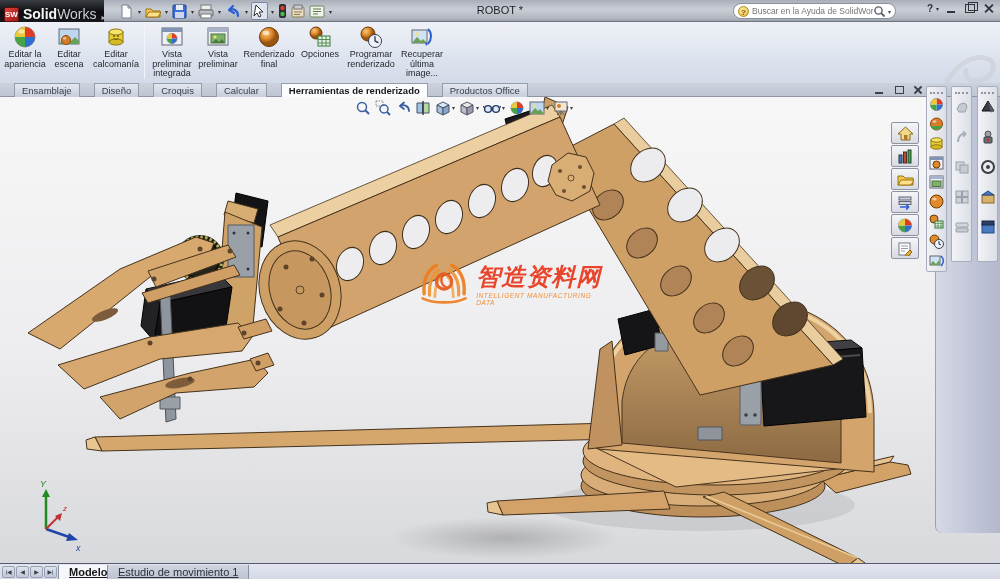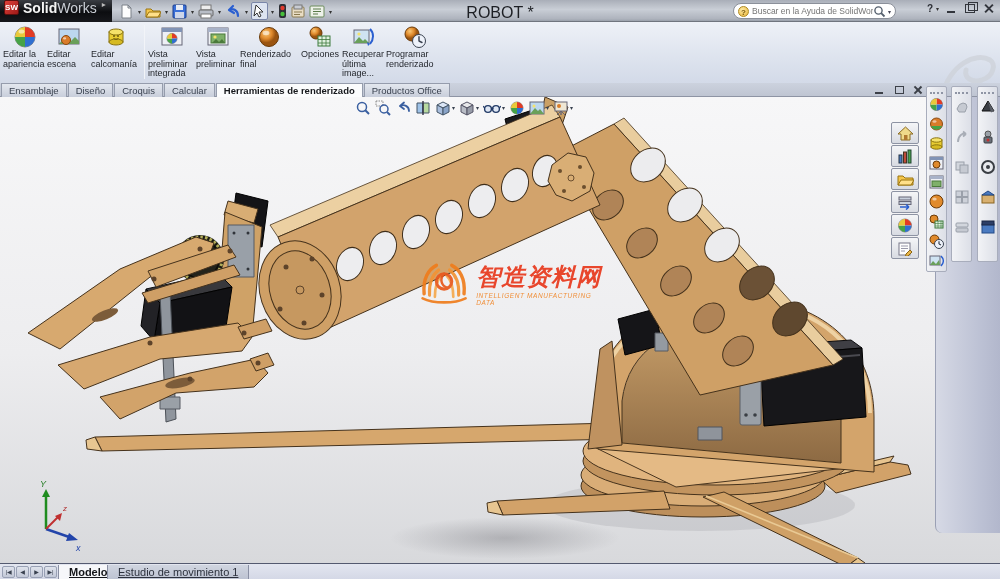--- a/index.html
+++ b/index.html
@@ -3,36 +3,36 @@
 <meta charset="utf-8">
 <style>
   * { margin:0; padding:0; box-sizing:border-box; }
   body { font-family:"Liberation Sans", sans-serif; background:#666; }
   .window { position:relative; width:1000px; height:579px; overflow:hidden; background:#e8e8ea; }
 
   
   .titlebar { position:absolute; left:0; top:0; width:1000px; height:22px;
     background:linear-gradient(#a9aeb8, #c9ced6 45%, #aeb3bd 90%, #9aa0aa);
     border-bottom:1px solid #70757e; }
-  .logo-area { position:absolute; left:0; top:0; width:112px; height:22px;
+  .logo-area { position:absolute; left:0; top:0; width:104px; height:22px;
     background:linear-gradient(#3a3d43, #0c0d10 55%, #17181c);
-    display:flex; align-items:flex-start; padding-left:4px; }
+    display:flex; align-items:flex-end; padding-left:4px; }
   .sw-badge { width:15px; height:15px; background:linear-gradient(135deg,#e0413a,#9e1a18);
     border:1px solid #5d0f0e; border-radius:2px; color:#fff; font-size:8px; font-weight:bold;
     display:flex; align-items:center; justify-content:center; margin-right:4px; }
   .logo-text { color:#fff; font-size:14px; letter-spacing:0; }
   .logo-text .bold { font-weight:bold; color:#f4f4f4; }
   .logo-text .light { font-weight:normal; color:#c9cdd4; }
   .logo-flyout { color:#bbb; font-size:8px; margin-left:5px; }
   .qat { position:absolute; left:118px; top:2px; height:18px; display:flex; align-items:center; gap:1px; }
   .qat .tbtn { display:flex; align-items:center; height:18px; padding:0 1px; border-radius:2px; }
   .qat .tbtn.pressed { background:#dde4f0; border:1px solid #7a86a8; }
   .qat .caret { font-size:6px; color:#333; margin:0 2px; }
   .doc-title { position:absolute; left:50%; top:4px; transform:translateX(-50%);
-    font-size:16px; color:#1d1f24; }
+    font-size:11px; color:#1d1f24; }
   .search-box { position:absolute; left:733px; top:3px; width:163px; height:16px; background:#fff;
     border:1px solid #8b909a; border-radius:8px; display:flex; align-items:center; padding:0 4px; }
   .search-help-badge { width:11px; height:11px; border-radius:50%;
     background:radial-gradient(circle at 35% 30%, #ffe9a0, #e8b53a); border:1px solid #b08a20;
     color:#7a5a10; font-size:8px; font-weight:bold; text-align:center; line-height:11px; margin-right:3px; }
   .search-input { flex:1; border:none; outline:none; font-size:8.5px; color:#444;
     font-family:"Liberation Sans",sans-serif; background:transparent; min-width:0; }
   .search-caret { font-size:6px; color:#445; margin-left:2px; }
   .winbtns { position:absolute; right:4px; top:3px; display:flex; align-items:center; gap:6px; }
   .help-label { font-size:10px; font-weight:bold; color:#2c2f36; }
@@ -44,32 +44,32 @@
   .wb-restore::before { content:""; position:absolute; left:4px; top:-1px; width:8px; height:7px;
     border:1.5px solid #32353c; }
   .wb-close::before, .wb-close::after { content:""; position:absolute; left:5px; top:0; width:2px; height:11px; background:#32353c; }
   .wb-close::before { transform:rotate(45deg); } .wb-close::after { transform:rotate(-45deg); }
 
   
   .ribbon { position:absolute; left:0; top:22px; width:1000px; height:61px;
     background:linear-gradient(#eef1f7, #dde3ee 60%, #d3dae8); }
   .ribbon-buttons { display:flex; align-items:flex-start; padding:2px 0 0 3px; }
   .rbtn { display:flex; flex-direction:column; align-items:center; width:50px; padding-top:1px;
-    font-size:9px; line-height:1.08; text-align:left; color:#25282e; border-radius:2px; }
+    font-size:9px; line-height:1.08; text-align:center; color:#25282e; border-radius:2px; }
   .rbtn.w44 { width:44px; } .rbtn.w56 { width:58px; } .rbtn.w48 { width:48px; }
   .rbtn svg { margin-bottom:1px; }
   .rib-sep { width:1px; height:54px; background:#b4bac8; border-right:1px solid #f2f4f8; margin:1px 3px 0 3px; }
   .ds-swoosh { position:absolute; right:2px; top:24px; width:66px; height:64px; opacity:.75; }
 
   
   .tabrow { position:absolute; left:0; top:83px; width:1000px; height:14px;
     background:linear-gradient(#ccd2de,#bfc5d2); border-bottom:1px solid #8e94a4; }
   .cmdtab { display:inline-block; height:14px; line-height:13px; padding:0 7px; font-size:9.5px;
     color:#39414f; background:linear-gradient(#e3e7ee,#c8cedb); border:1px solid #959cac;
-    border-bottom:none; margin-left:1px; vertical-align:top; }
+    border-bottom:none; margin-left:14px; vertical-align:top; }
   .cmdtab.active { background:#fbfcfd; color:#16181c; font-weight:bold; }
   .docbtns { position:absolute; right:76px; top:2px; display:flex; gap:7px; }
   .dwb { position:relative; width:12px; height:10px; }
   .dwb-min::after { content:""; position:absolute; left:1px; bottom:1px; width:8px; height:2px; background:#3c4048; }
   .dwb-restore::after { content:""; position:absolute; left:2px; top:1px; width:7px; height:6px; border:1.4px solid #3c4048; }
   .dwb-close::before,.dwb-close::after { content:""; position:absolute; left:5px; top:0; width:1.8px; height:10px; background:#3c4048; }
   .dwb-close::before { transform:rotate(45deg);} .dwb-close::after { transform:rotate(-45deg);}
 
   
   .viewport { position:absolute; left:0; top:97px; width:1000px; height:466px; overflow:hidden; }
@@ -280,37 +280,37 @@
         <span>Renderizado final</span>
       </div>
       <div class="rbtn w44">
         <svg width="24" height="24">
           <circle cx="8" cy="8" r="6" fill="url(#ballg)" stroke="#6a3a08"></circle>
           <rect x="10" y="11" width="12" height="10" fill="#dff0df" stroke="#3d7a3d"></rect>
           <path d="M10,14.5 h12 M10,18 h12 M14,11 v10 M18,11 v10" stroke="#3d7a3d" stroke-width=".8"></path>
         </svg>
         <span>Opciones</span>
       </div>
+      <div class="rbtn w56">
+        <svg width="24" height="24">
+          <circle cx="9" cy="9" r="7" fill="url(#ballg)" stroke="#6a3a08"></circle>
+          <circle cx="16" cy="16" r="6.5" fill="#eef2fa" stroke="#39414f"></circle>
+          <path d="M16,16 L16,11.8 M16,16 L19,17.5" stroke="#39414f" stroke-width="1.4" stroke-linecap="round"></path>
+        </svg>
+        <span>Programar renderizado</span>
+      </div>
       <div class="rbtn w44">
         <svg width="24" height="24">
           <rect x="2" y="5" width="15" height="13" fill="#cfe3f2" stroke="#667"></rect>
           <path d="M2,18 l5,-6 4,4 2,-2 4,4 z" fill="#6aa05a"></path>
             <circle cx="7" cy="9" r="1.6" fill="#f5e26a"></circle>
           <path d="M18,4 C22,8 22,14 18,19" fill="none" stroke="#2a5fd0" stroke-width="2"></path>
           <path d="M18,19 l-3,-2 1,4 z" fill="#2a5fd0"></path>
         </svg>
         <span>Recuperar última image...</span>
-      </div>
-      <div class="rbtn w56">
-        <svg width="24" height="24">
-          <circle cx="9" cy="9" r="7" fill="url(#ballg)" stroke="#6a3a08"></circle>
-          <circle cx="16" cy="16" r="6.5" fill="#eef2fa" stroke="#39414f"></circle>
-          <path d="M16,16 L16,11.8 M16,16 L19,17.5" stroke="#39414f" stroke-width="1.4" stroke-linecap="round"></path>
-        </svg>
-        <span>Programar renderizado</span>
       </div>
     </div>
   </div>
 
   <div class="tabrow">
     <span class="cmdtab">Ensamblaje</span><span class="cmdtab">Diseño</span><span class="cmdtab">Croquis</span><span class="cmdtab">Calcular</span><span class="cmdtab active">Herramientas de renderizado</span><span class="cmdtab">Productos Office</span>
     <span class="docbtns">
       <span class="dwb dwb-min"></span>
       <span class="dwb dwb-restore"></span>
       <span class="dwb dwb-close"></span>

